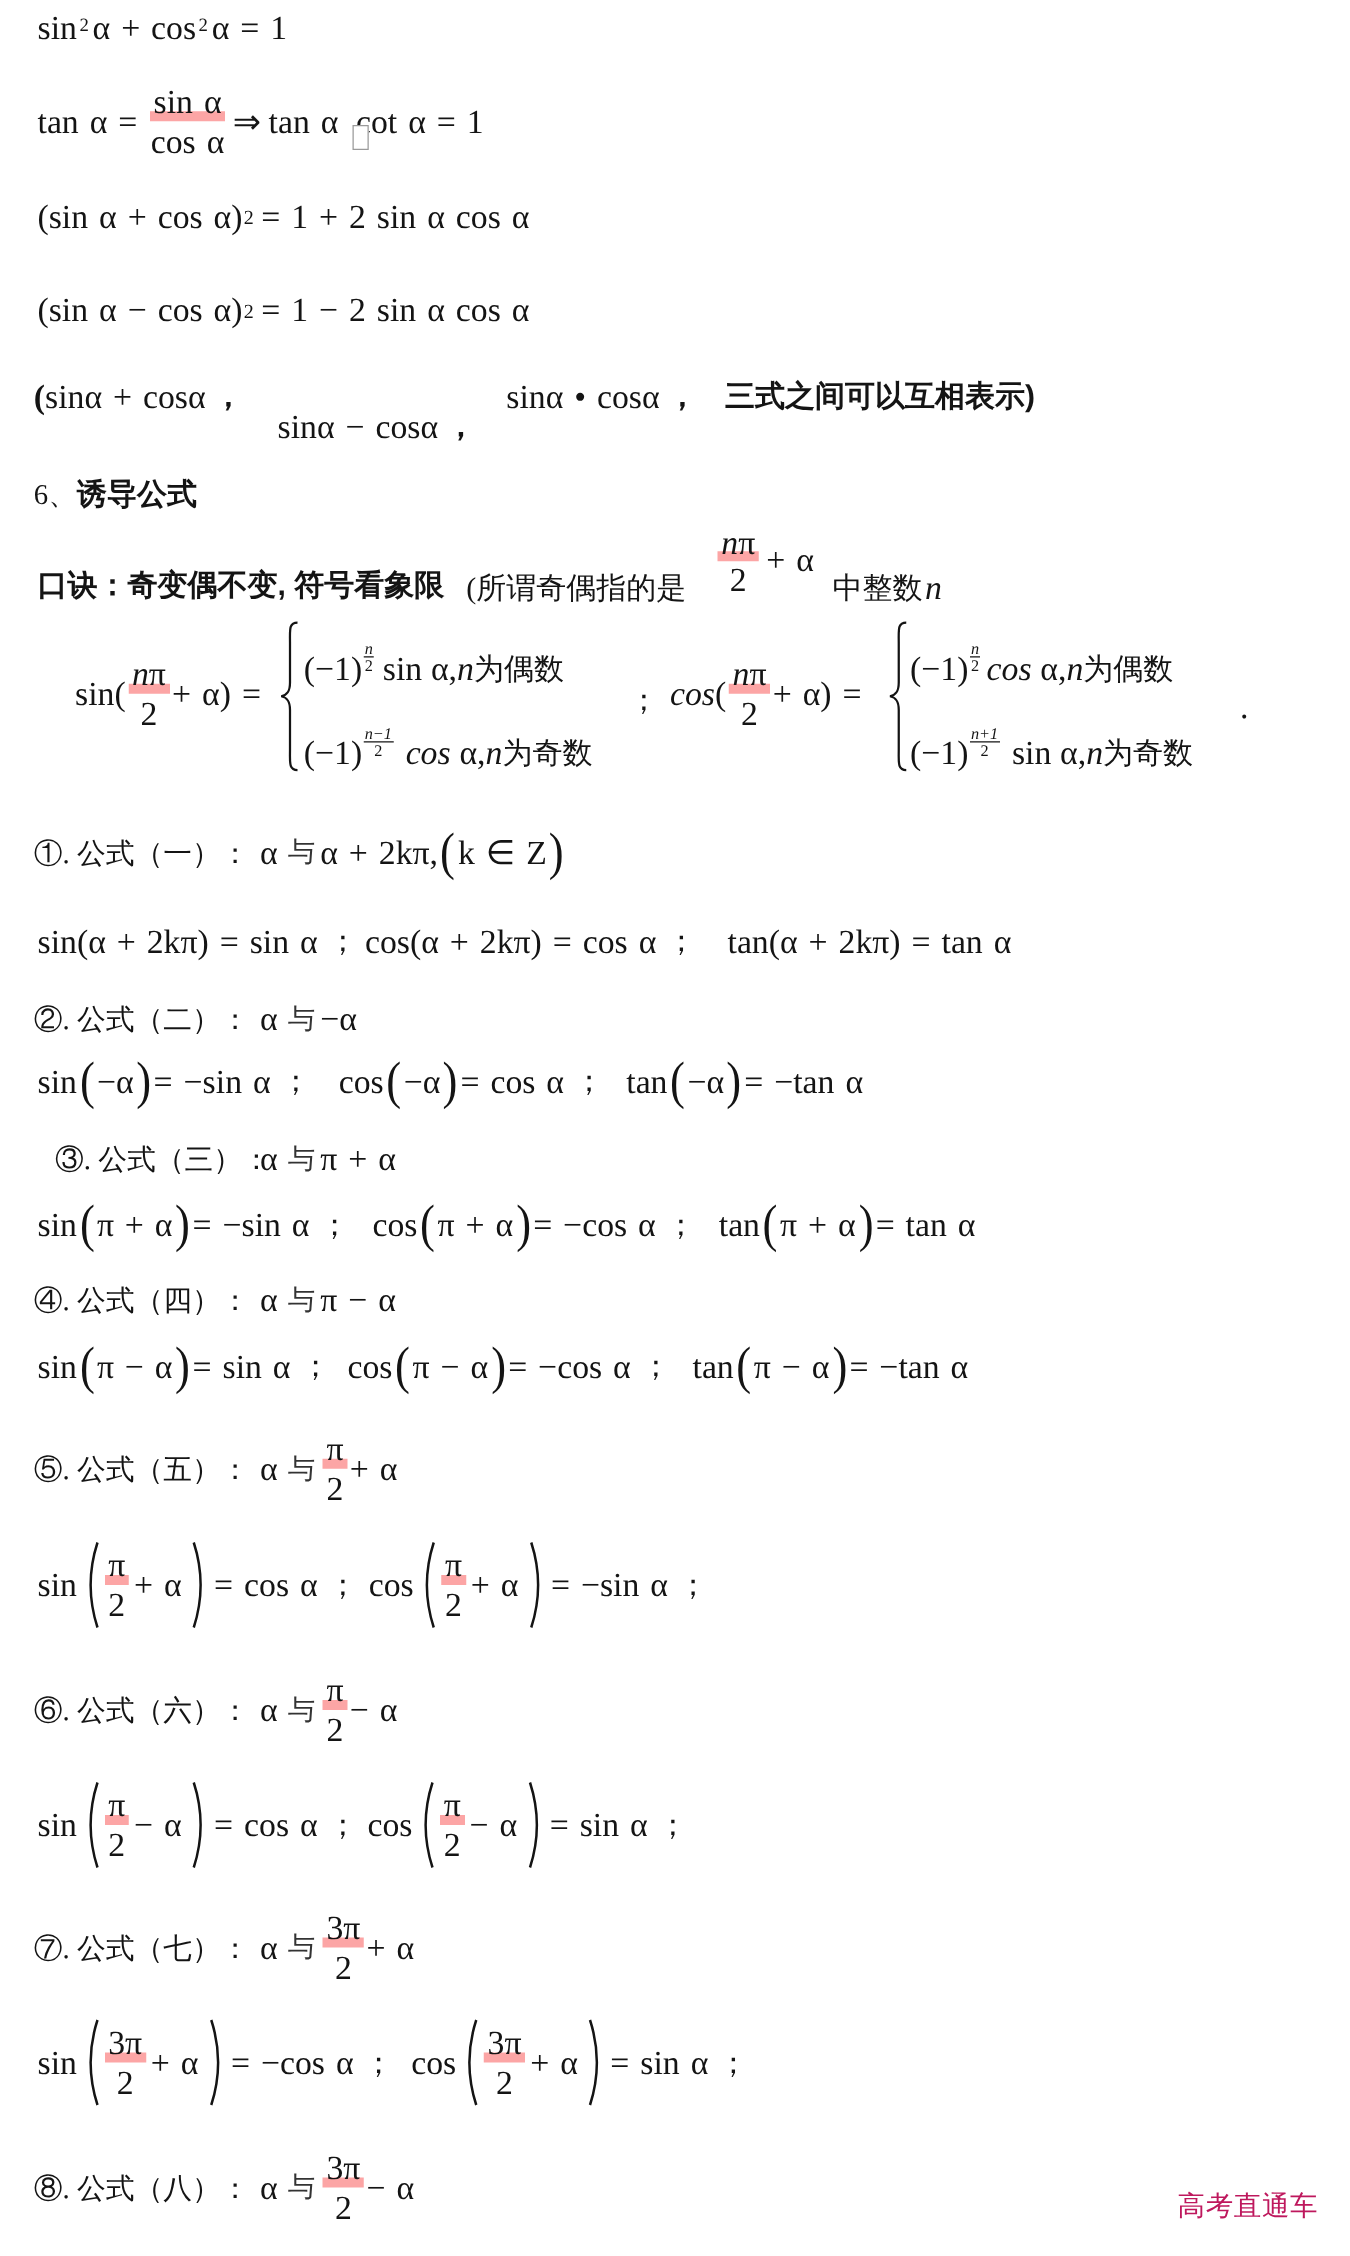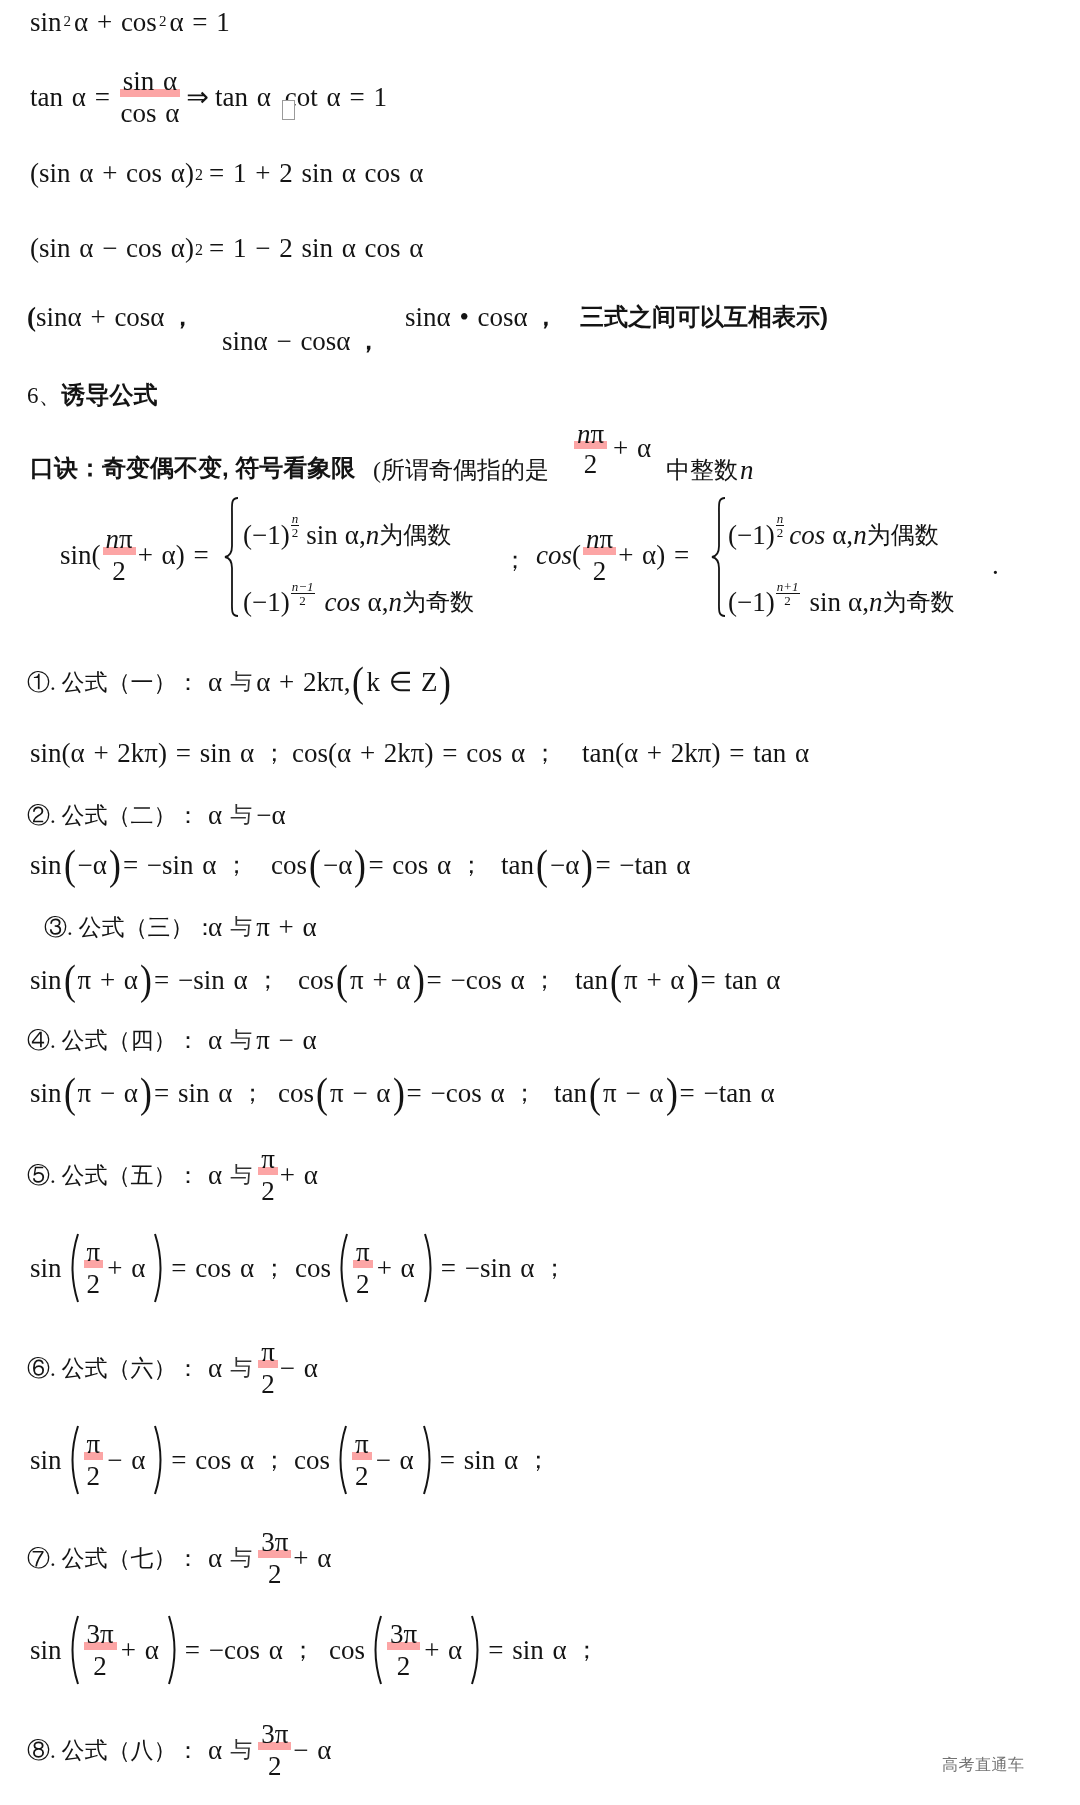--- a/index.html
+++ b/index.html
@@ -21,21 +21,21 @@
   .frac .den { line-height: 32px; height: 32px; display: block; text-align: center; }
   .frac.sm .num, .frac.sm .den { line-height: 30px; height: 30px; }
   .bp { font-size: 42px; line-height: 40px; display: inline-block; transform: scaleX(0.85); margin: 0 1px; }
   .sep { font-size: 24px; margin-left: 8px; }
   .conj { font-size: 22px; margin: 0 4px 0 8px; color: #333; }
   .exp { display: inline-flex; flex-direction: column; align-items: center; font-size: 13px; position: relative; top: -9px; margin: 0 5px 0 1px; }
   .exp .en { font-style: italic; border-bottom: 1.4px solid #141414; padding: 0 1px; line-height: 13px; }
   .exp .ed { line-height: 14px; }
   .sp { display: inline-block; width: 7px; }
   .box { position: absolute; border: 1px solid #9a9a9a; background: #fff; }
-  .watermark { font-family: "Liberation Sans", sans-serif; font-size: 16px; color: #737373; letter-spacing: 0.5px; }
+  .watermark { font-family: "Liberation Sans", sans-serif; font-size: 22px; color: #be185d; letter-spacing: 0.5px; }
 </style>
 </head>
 <body>
 
 <div class="abs h40 m" style="left:30px; top:2px;">
   <span>sin</span>
   <span class="sup2">2</span>
   <span>α + cos</span>
   <span class="sup2">2</span>
   <span>α = 1</span>

